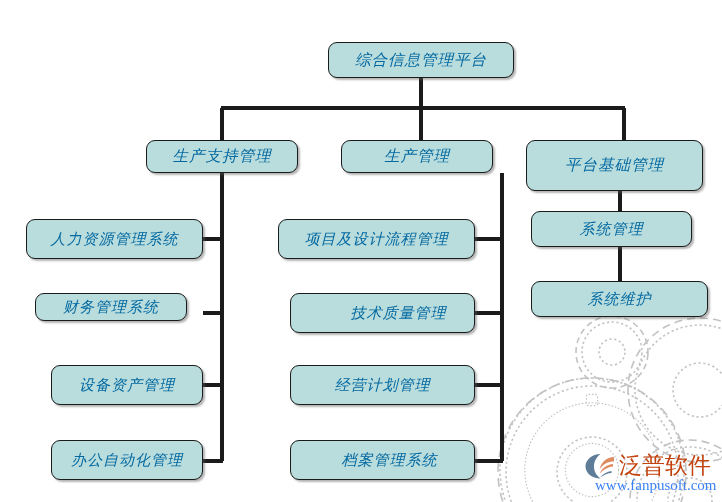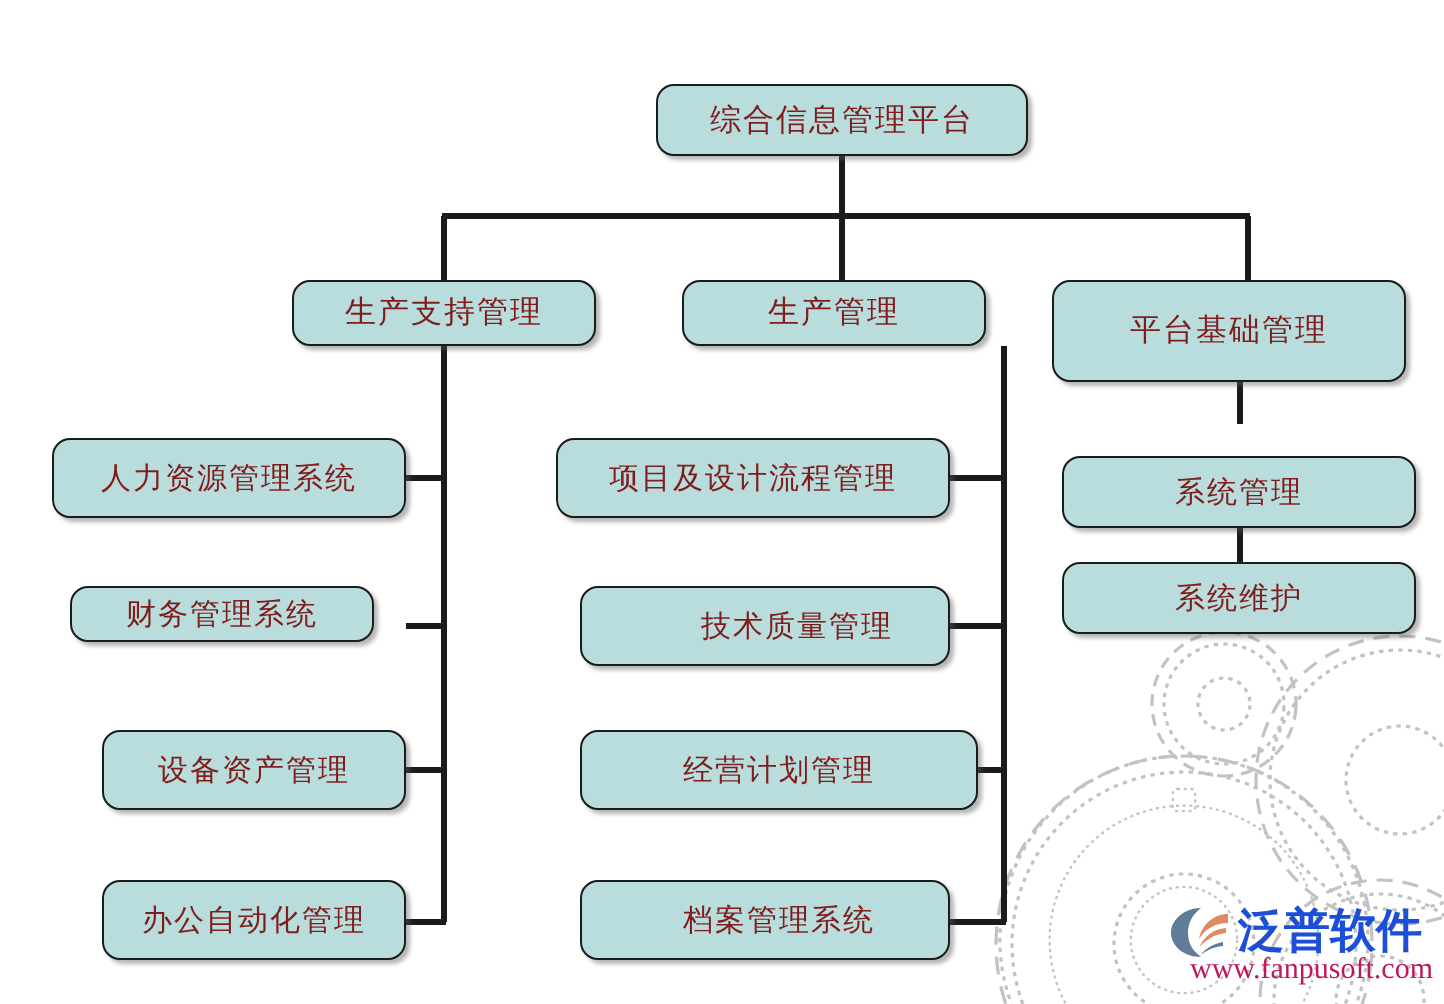--- a/index.html
+++ b/index.html
@@ -34,57 +34,58 @@
     width: 136px;
     height: 46px;
     pointer-events: none;
   }
   #brand .brand-cn {
     position: absolute;
     left: 36px;
     top: -2px;
     font-family: "DejaVu Sans", sans-serif;
     font-size: 23px;
-    font-weight: bold;
-    color: #1d4ed8;
+    font-weight: normal;
+    color: #c2410c;
     letter-spacing: 0px;
     white-space: nowrap;
   }
   #brand .brand-url {
     position: absolute;
     left: 12px;
     top: 25px;
     font-family: "Liberation Serif", serif;
     font-size: 15px;
-    color: #be185d;
+    color: #3b82f6;
     white-space: nowrap;
   }
 
   
   #wires {
     position: absolute;
     left: 0; top: 0;
     width: 722px; height: 502px;
   }
 
   
   .node {
     position: absolute;
     box-sizing: border-box;
     background: #b9dcdc;
     border: 1.6px solid #1b1b1b;
     border-radius: 9px;
     display: flex;
     align-items: center;
     justify-content: center;
-    color: #7f1d1d;
+    color: #0369a1;
     font-size: 15px;
     letter-spacing: 1px;
     white-space: nowrap;
     box-shadow: 2px 2px 2px rgba(90,90,90,0.45);
+    font-style: italic;
   }
   .node.lvl1 { font-size: 15.5px; }
 </style>
 </head>
 <body>
 
 <div id="canvas">
 
   <svg id="watermark" viewBox="0 0 722 502" xmlns="http://www.w3.org/2000/svg">
     <defs>
@@ -178,25 +179,25 @@
 
   <div class="node" style="left:26px; top:219px; width:177px; height:40px;">人力资源管理系统</div>
   <div class="node" style="left:35px; top:293px; width:152px; height:28px;">财务管理系统</div>
   <div class="node" style="left:51px; top:365px; width:152px; height:40px;">设备资产管理</div>
   <div class="node" style="left:51px; top:440px; width:152px; height:40px;text-align:right;">办公自动化管理</div>
 
   <div class="node lvl1" style="left:341px; top:140px; width:152px; height:33px;">生产管理</div>
 
   <div class="node" style="left:278px; top:219px; width:197px; height:40px;">项目及设计流程管理</div>
   <div class="node" style="left:290px; top:293px; width:185px; height:40px;padding-left:32px;">技术质量管理</div>
-  <div class="node" style="left:290px; top:365px; width:199px; height:40px;">经营计划管理</div>
+  <div class="node" style="left:290px; top:365px; width:185px; height:40px;">经营计划管理</div>
   <div class="node" style="left:290px; top:440px; width:185px; height:40px;padding-left:14px;">档案管理系统</div>
 
   <div class="node lvl1" style="left:526px; top:140px; width:177px; height:51px;">平台基础管理</div>
-  <div class="node" style="left:531px; top:211px; width:177px; height:36px;margin-top:17px;">系统管理</div>
+  <div class="node" style="left:531px; top:211px; width:161px; height:36px;">系统管理</div>
   <div class="node" style="left:531px; top:281px; width:177px; height:36px;">系统维护</div>
 
   <div id="brand">
     <svg style="position:absolute;left:0;top:0;" width="36" height="28" viewBox="0 0 36 28" xmlns="http://www.w3.org/2000/svg">
       <path d="M17.5,2 C9,2 2.5,8 2.5,14.5 C2.5,21 9,26.5 17.5,26.5
                C13,23 11,19.5 11,14.5 C11,9.5 13,5.5 17.5,2 Z" fill="#5f7c99"></path>
       <path d="M31,5 C24,5 18,10 16.5,17.5 C20,12 25,9.5 31,9.5 Z" fill="#e08a60"></path>
       <path d="M30,12 C24,12.5 19,16 16.8,21.5 C21,17 25.5,14.8 30,14.5 Z" fill="#e08a60"></path>
       <path d="M28.5,19 C24,19.8 20,22 17.2,25.5 C21,22.8 25,21 28.5,21 Z" fill="#5f7c99"></path>
     </svg>

